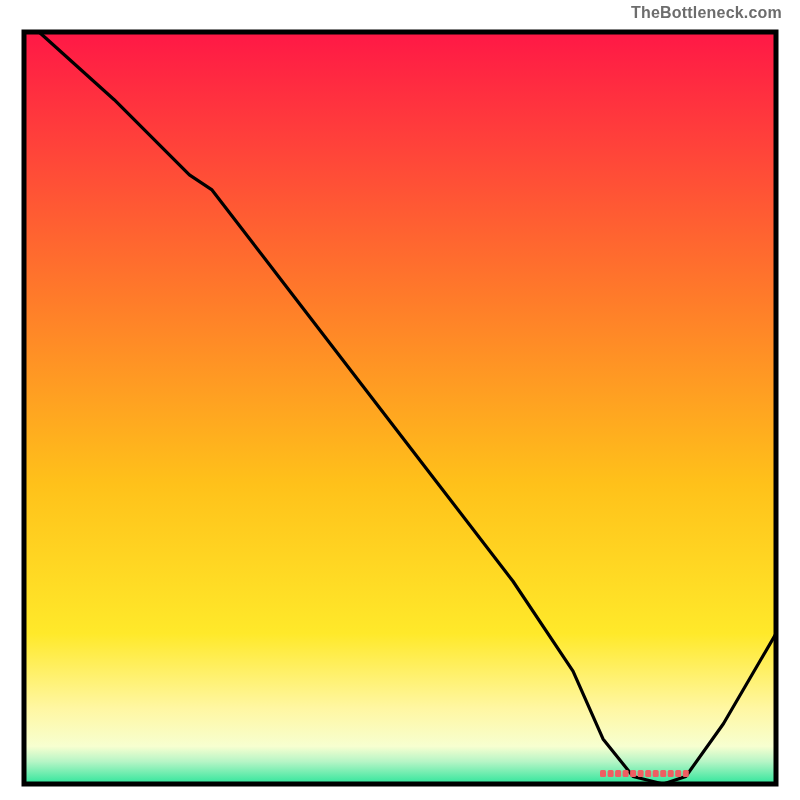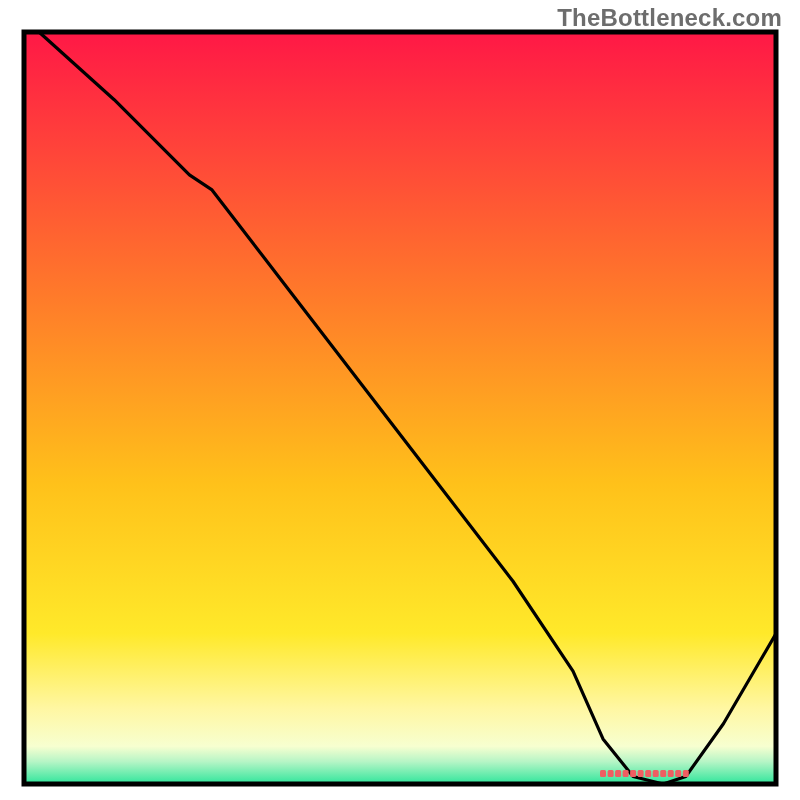--- a/index.html
+++ b/index.html
@@ -13,21 +13,21 @@
   }
   .stage {
     position: relative;
     width: 800px;
     height: 800px;
   }
   .watermark {
     position: absolute;
     top: 4px;
     right: 18px;
-    font-size: 24px;
+    font-size: 16px;
     font-weight: bold;
     color: #6d6d6d;
     letter-spacing: 0.2px;
   }
   .plot-wrap {
     position: absolute;
     left: 20px;
     top: 28px;
     width: 760px;
     height: 760px;

